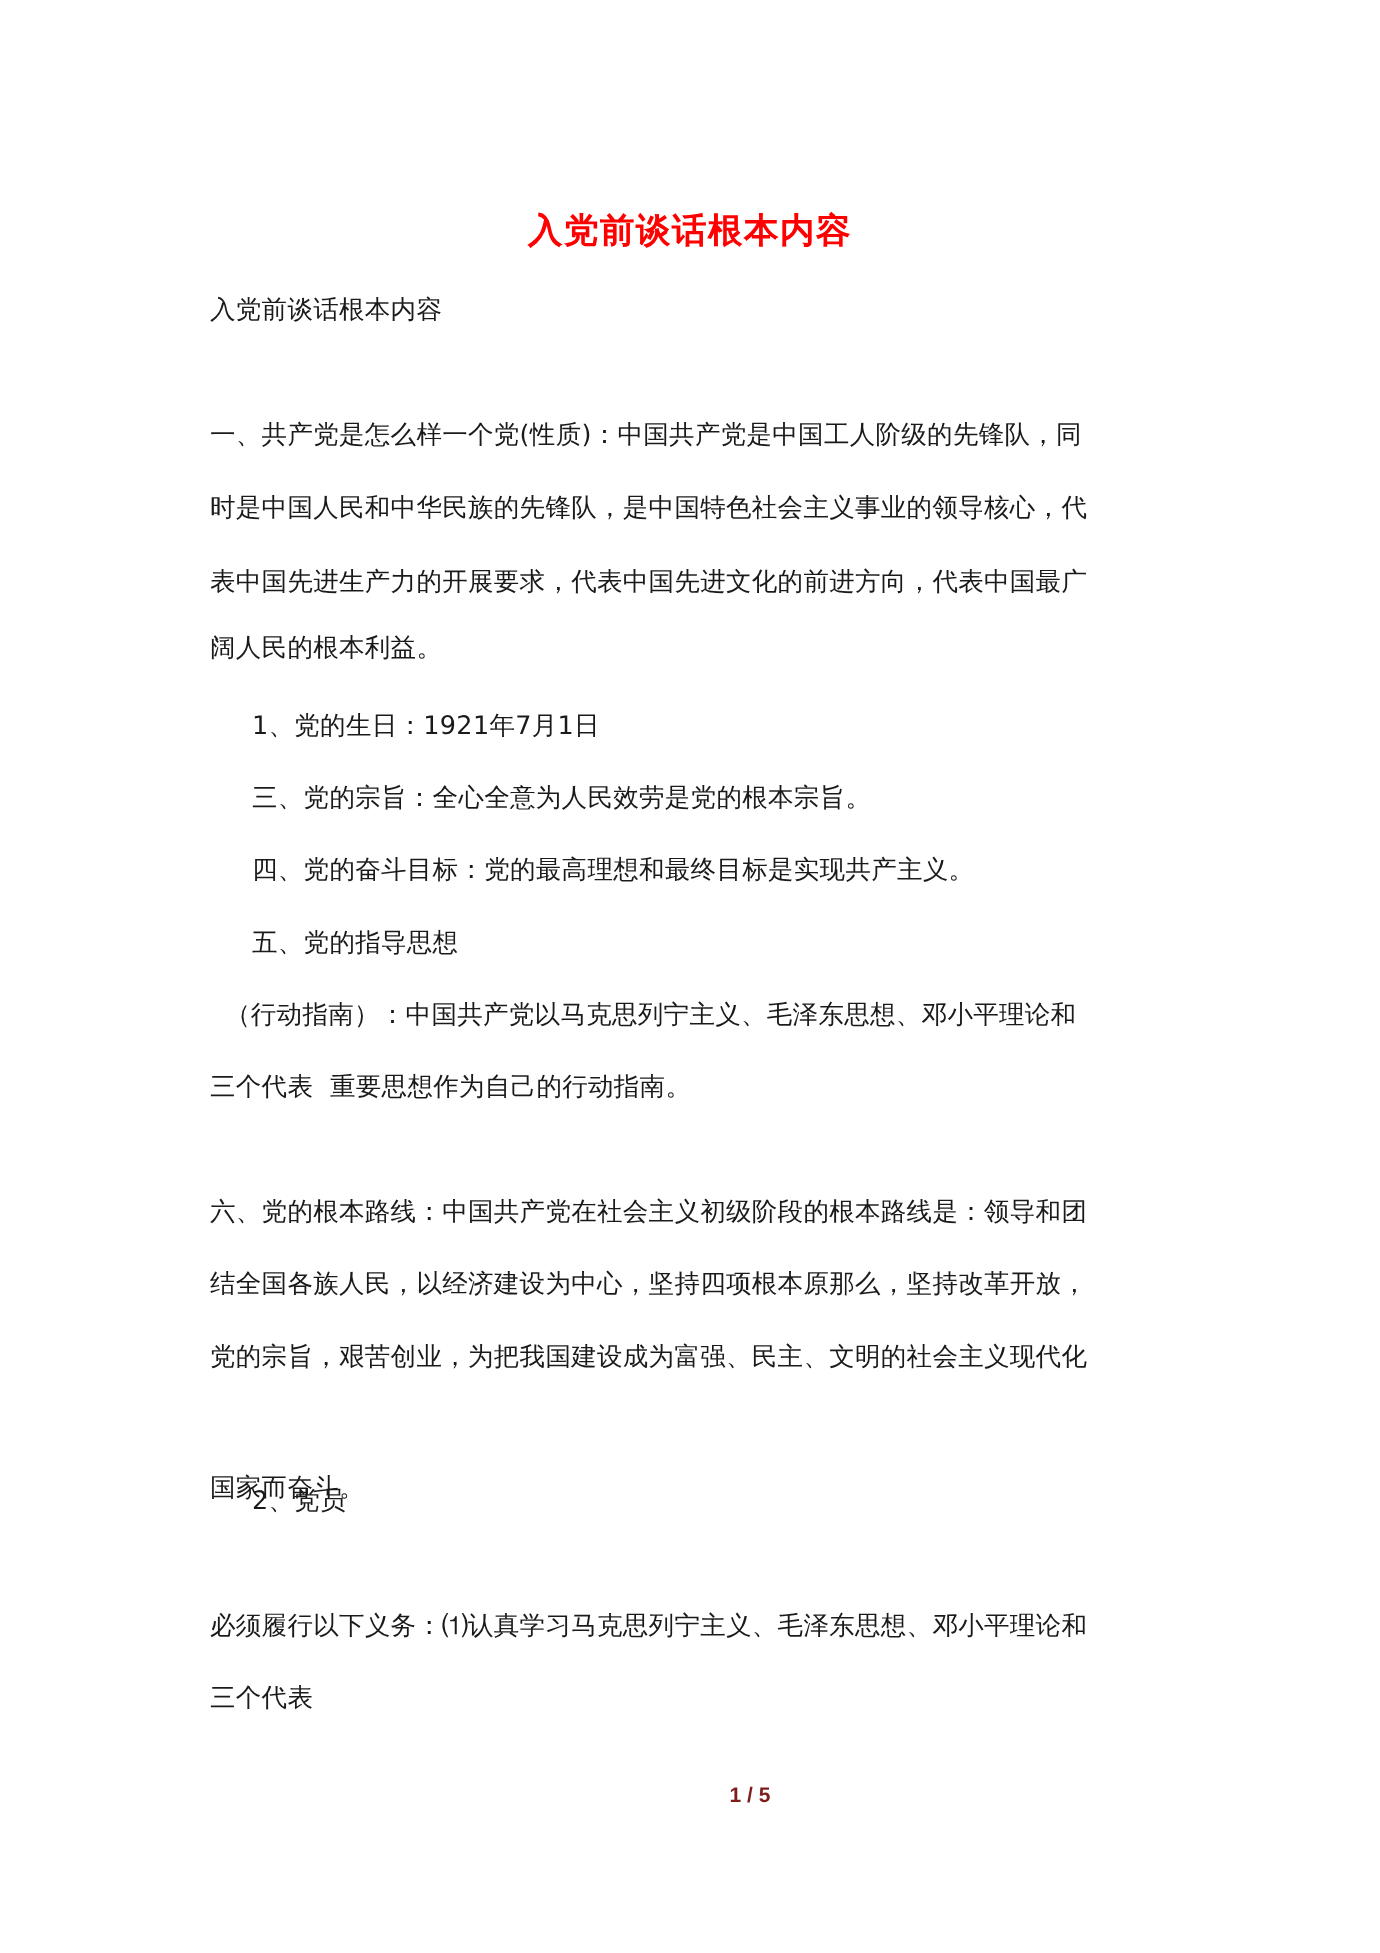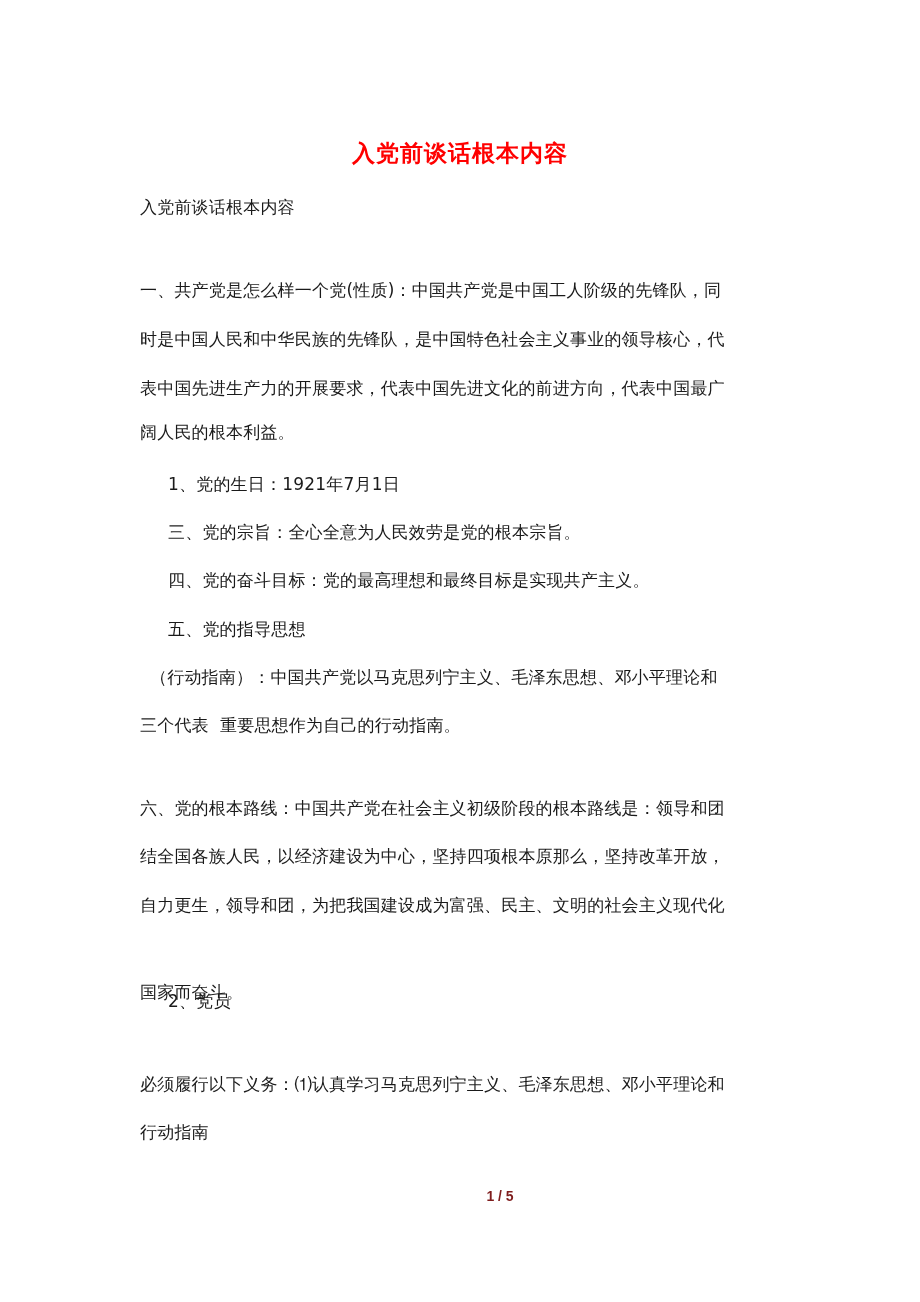--- a/index.html
+++ b/index.html
@@ -25,20 +25,20 @@
   <div class="line" style="top:376px">表中国先进生产力的开展要求，代表中国先进文化的前进方向，代表中国最广</div>
   <div class="line" style="top:420px">阔人民的根本利益。</div>
   <div class="line indent" style="top:472px">1、党的生日：1921年7月1日</div>
   <div class="line indent" style="top:520px">三、党的宗旨：全心全意为人民效劳是党的根本宗旨。</div>
   <div class="line indent" style="top:568px">四、党的奋斗目标：党的最高理想和最终目标是实现共产主义。</div>
   <div class="line indent" style="top:617px">五、党的指导思想</div>
   <div class="line indent" style="top:665px; left:150px">（行动指南）：中国共产党以马克思列宁主义、毛泽东思想、邓小平理论和</div>
   <div class="line" style="top:713px; white-space:pre">三个代表  重要思想作为自己的行动指南。</div>
   <div class="line" style="top:844px">结全国各族人民，以经济建设为中心，坚持四项根本原那么，坚持改革开放，</div>
   <div class="line" style="top:796px">六、党的根本路线：中国共产党在社会主义初级阶段的根本路线是：领导和团</div>
-  <div class="line" style="top:893px">自力更生，领导和团，为把我国建设成为富强、民主、文明的社会主义现代化</div>
+  <div class="line" style="top:893px">党的宗旨，艰苦创业，为把我国建设成为富强、民主、文明的社会主义现代化</div>
   <div class="line" style="top:980px">国家而奋斗。</div>
   <div class="line indent" style="top:989px">2、党员</div>
   <div class="line" style="top:1072px">必须履行以下义务：⑴认真学习马克思列宁主义、毛泽东思想、邓小平理论和</div>
-  <div class="line" style="top:1120px">行动指南</div>
+  <div class="line" style="top:1120px">三个代表</div>
 
   <div class="footer">1 / 5</div>
 </div>
 
 </body></html>

